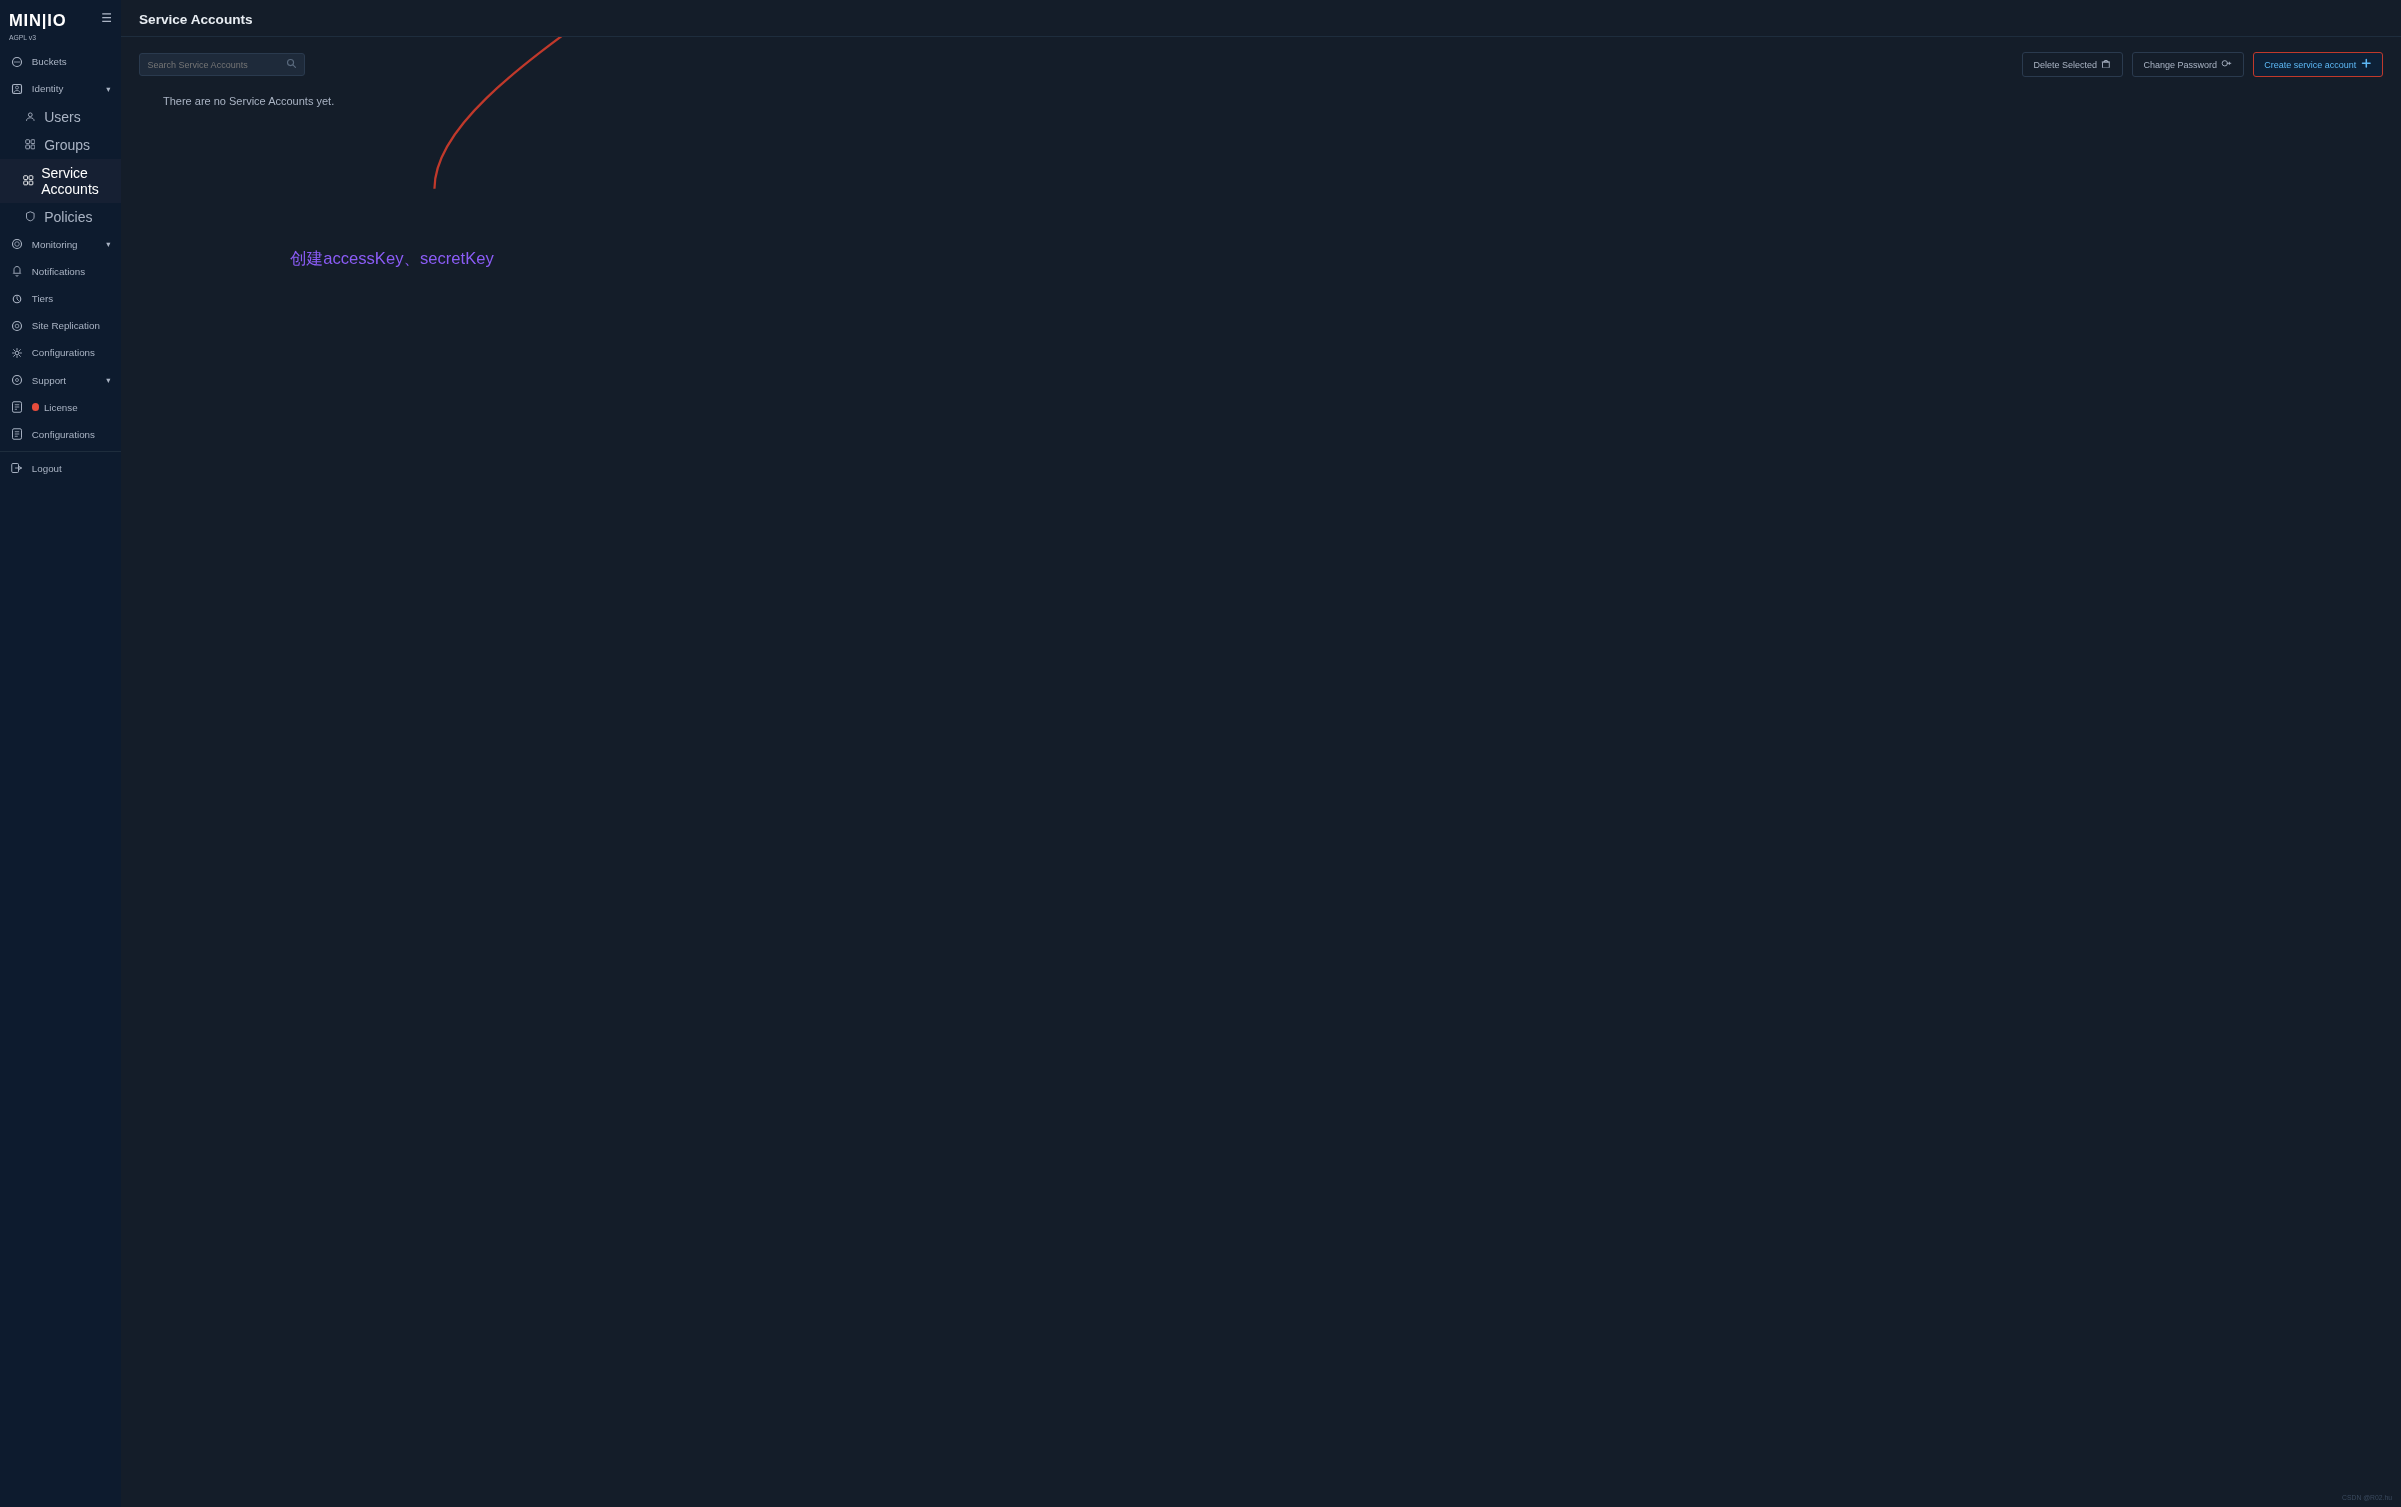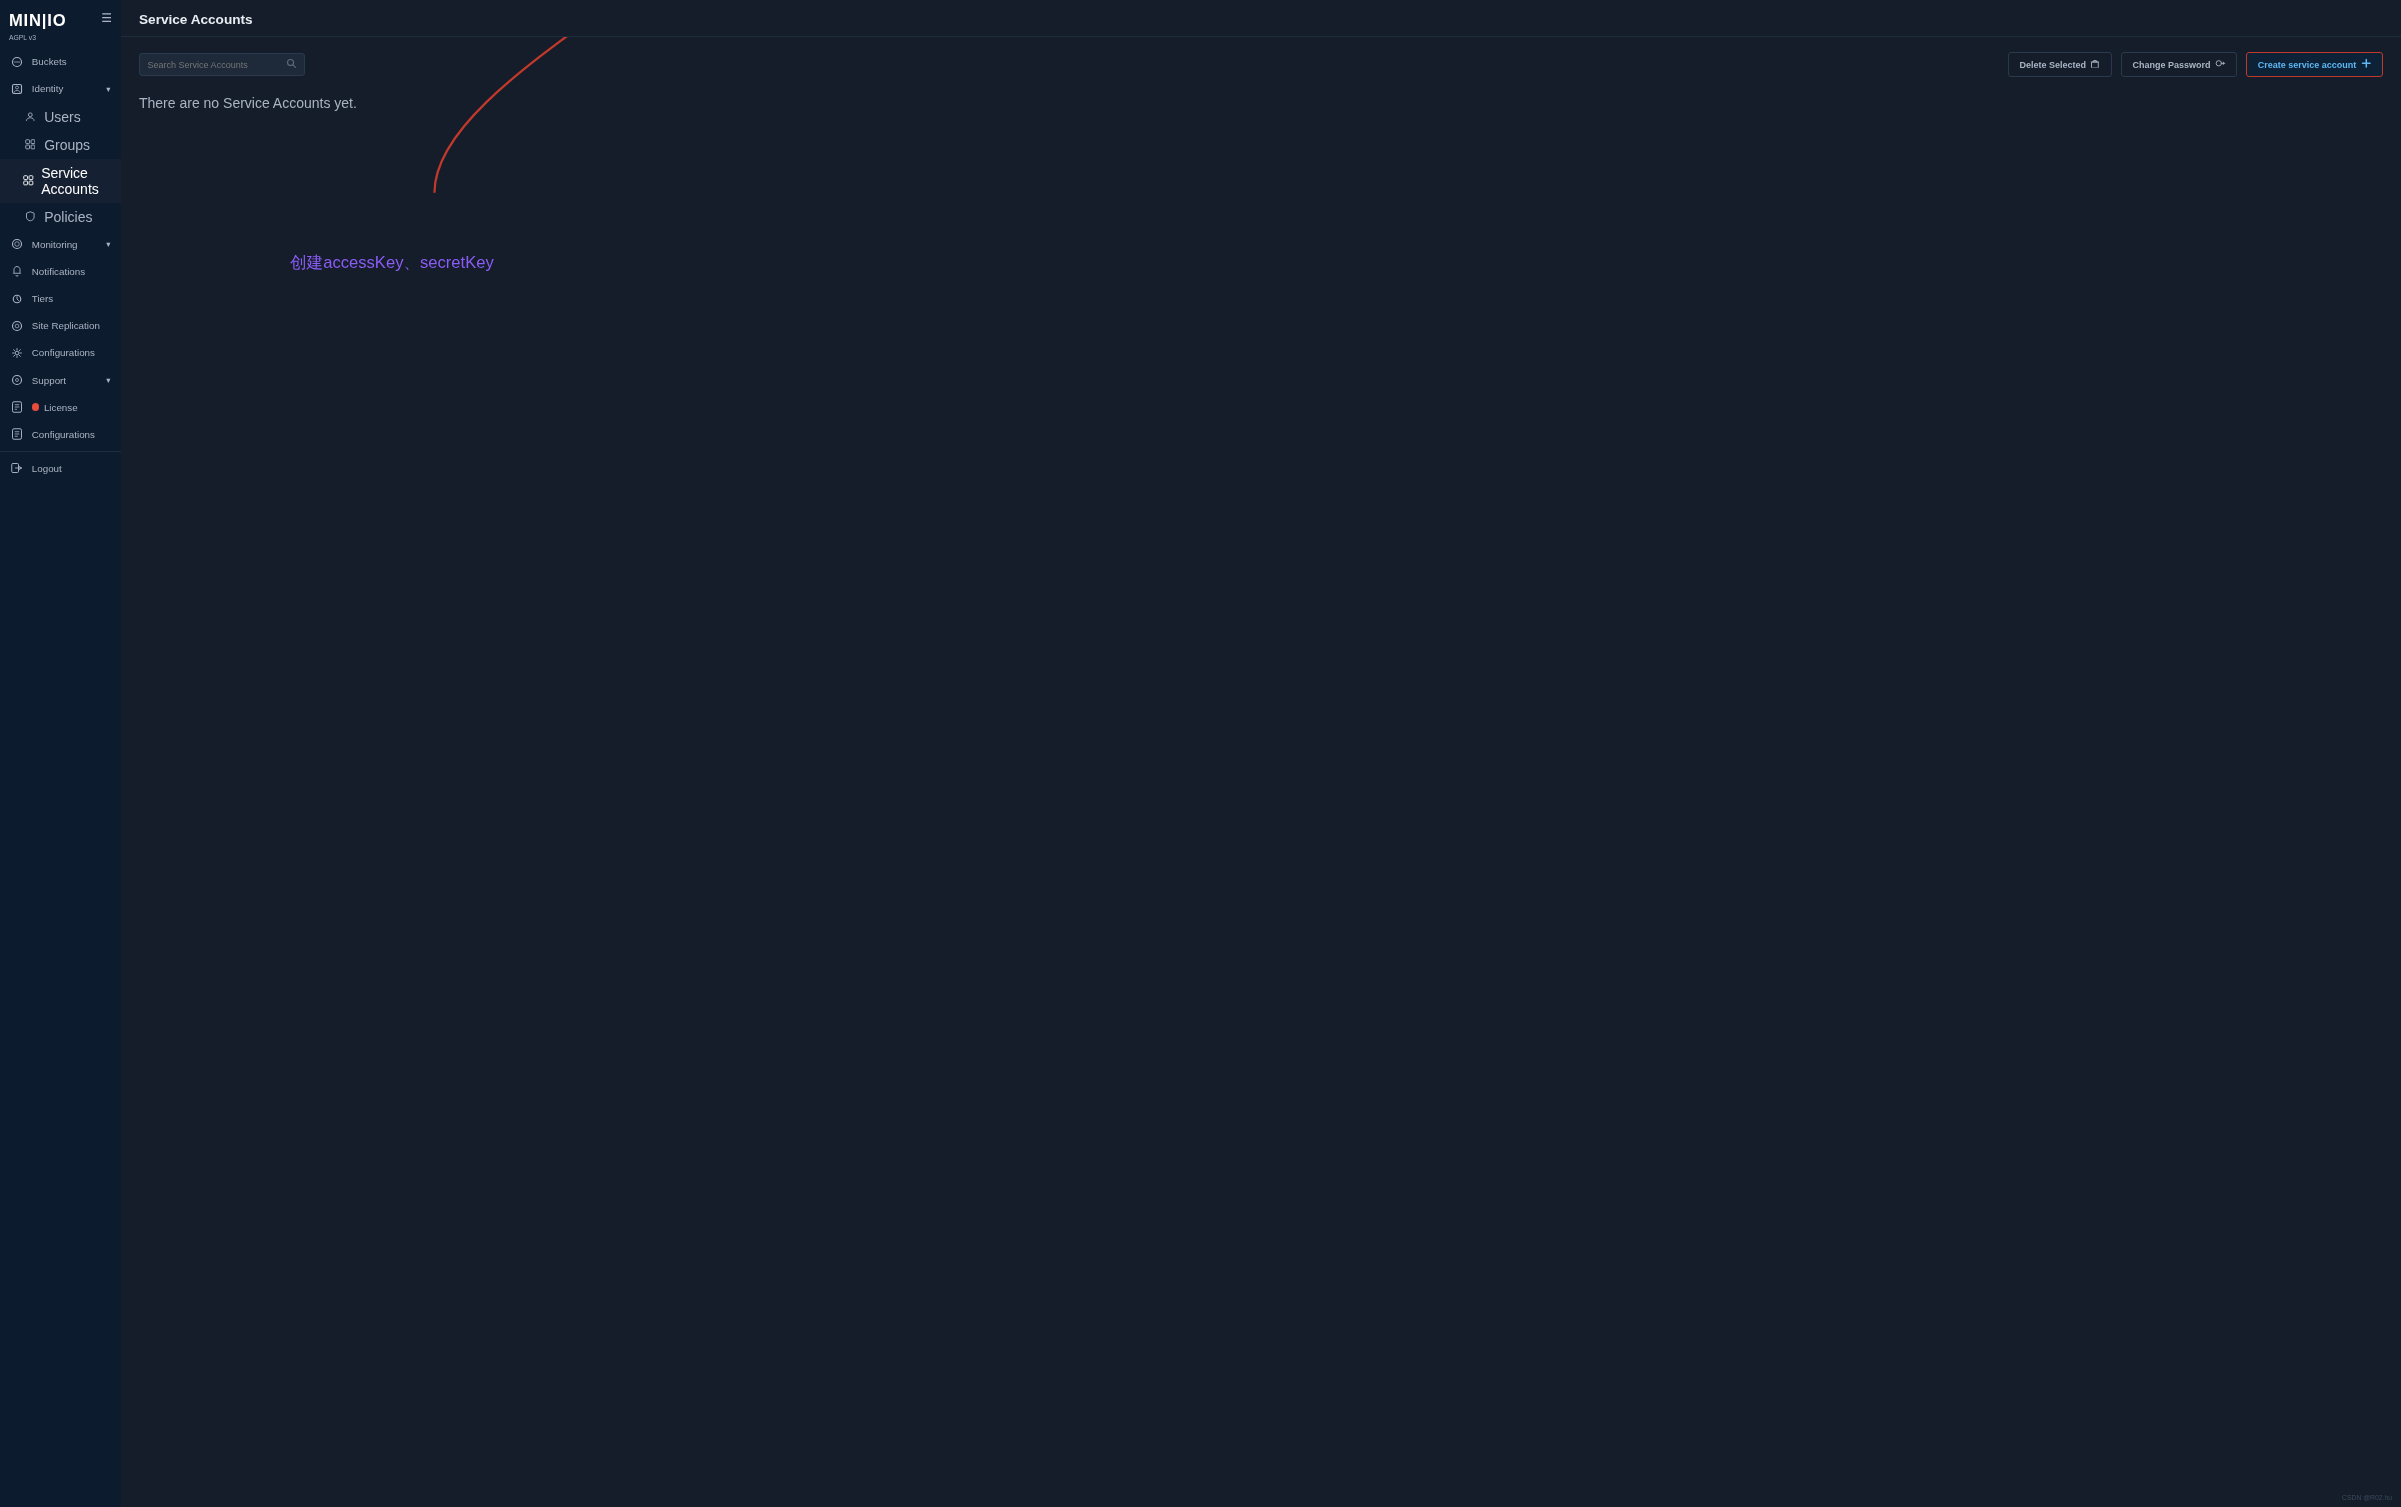--- a/index.html
+++ b/index.html
@@ -178,39 +178,40 @@
 
     .btn {
       display: flex;
       align-items: center;
       gap: 4.5px;
       padding: 5.3px 10.6px;
       border-radius: 3px;
       border: none;
       cursor: pointer;
       font-size: 9px;
-      font-weight: 700;
+      font-weight: 400;
     }
 
     .btn-secondary {
       background: transparent;
       color: #aab4c4;
       border: 0.8px solid #2a3a4e;
     }
 
     .btn-primary {
       background: #0d2137;
       color: #5db8f5;
       border: 1.5px solid #c0392b;
     }
 
     .empty-state {
       color: #aab4c4;
-      font-size: 14px;
+      font-size: 11px;
       padding: 6px 0;
+      margin-left: 24px;
     }
 
     
     .annotation-area {
       position: relative;
       margin-top: 15px;
     }
 
     .annotation-text {
       color: #8b5cf6;

